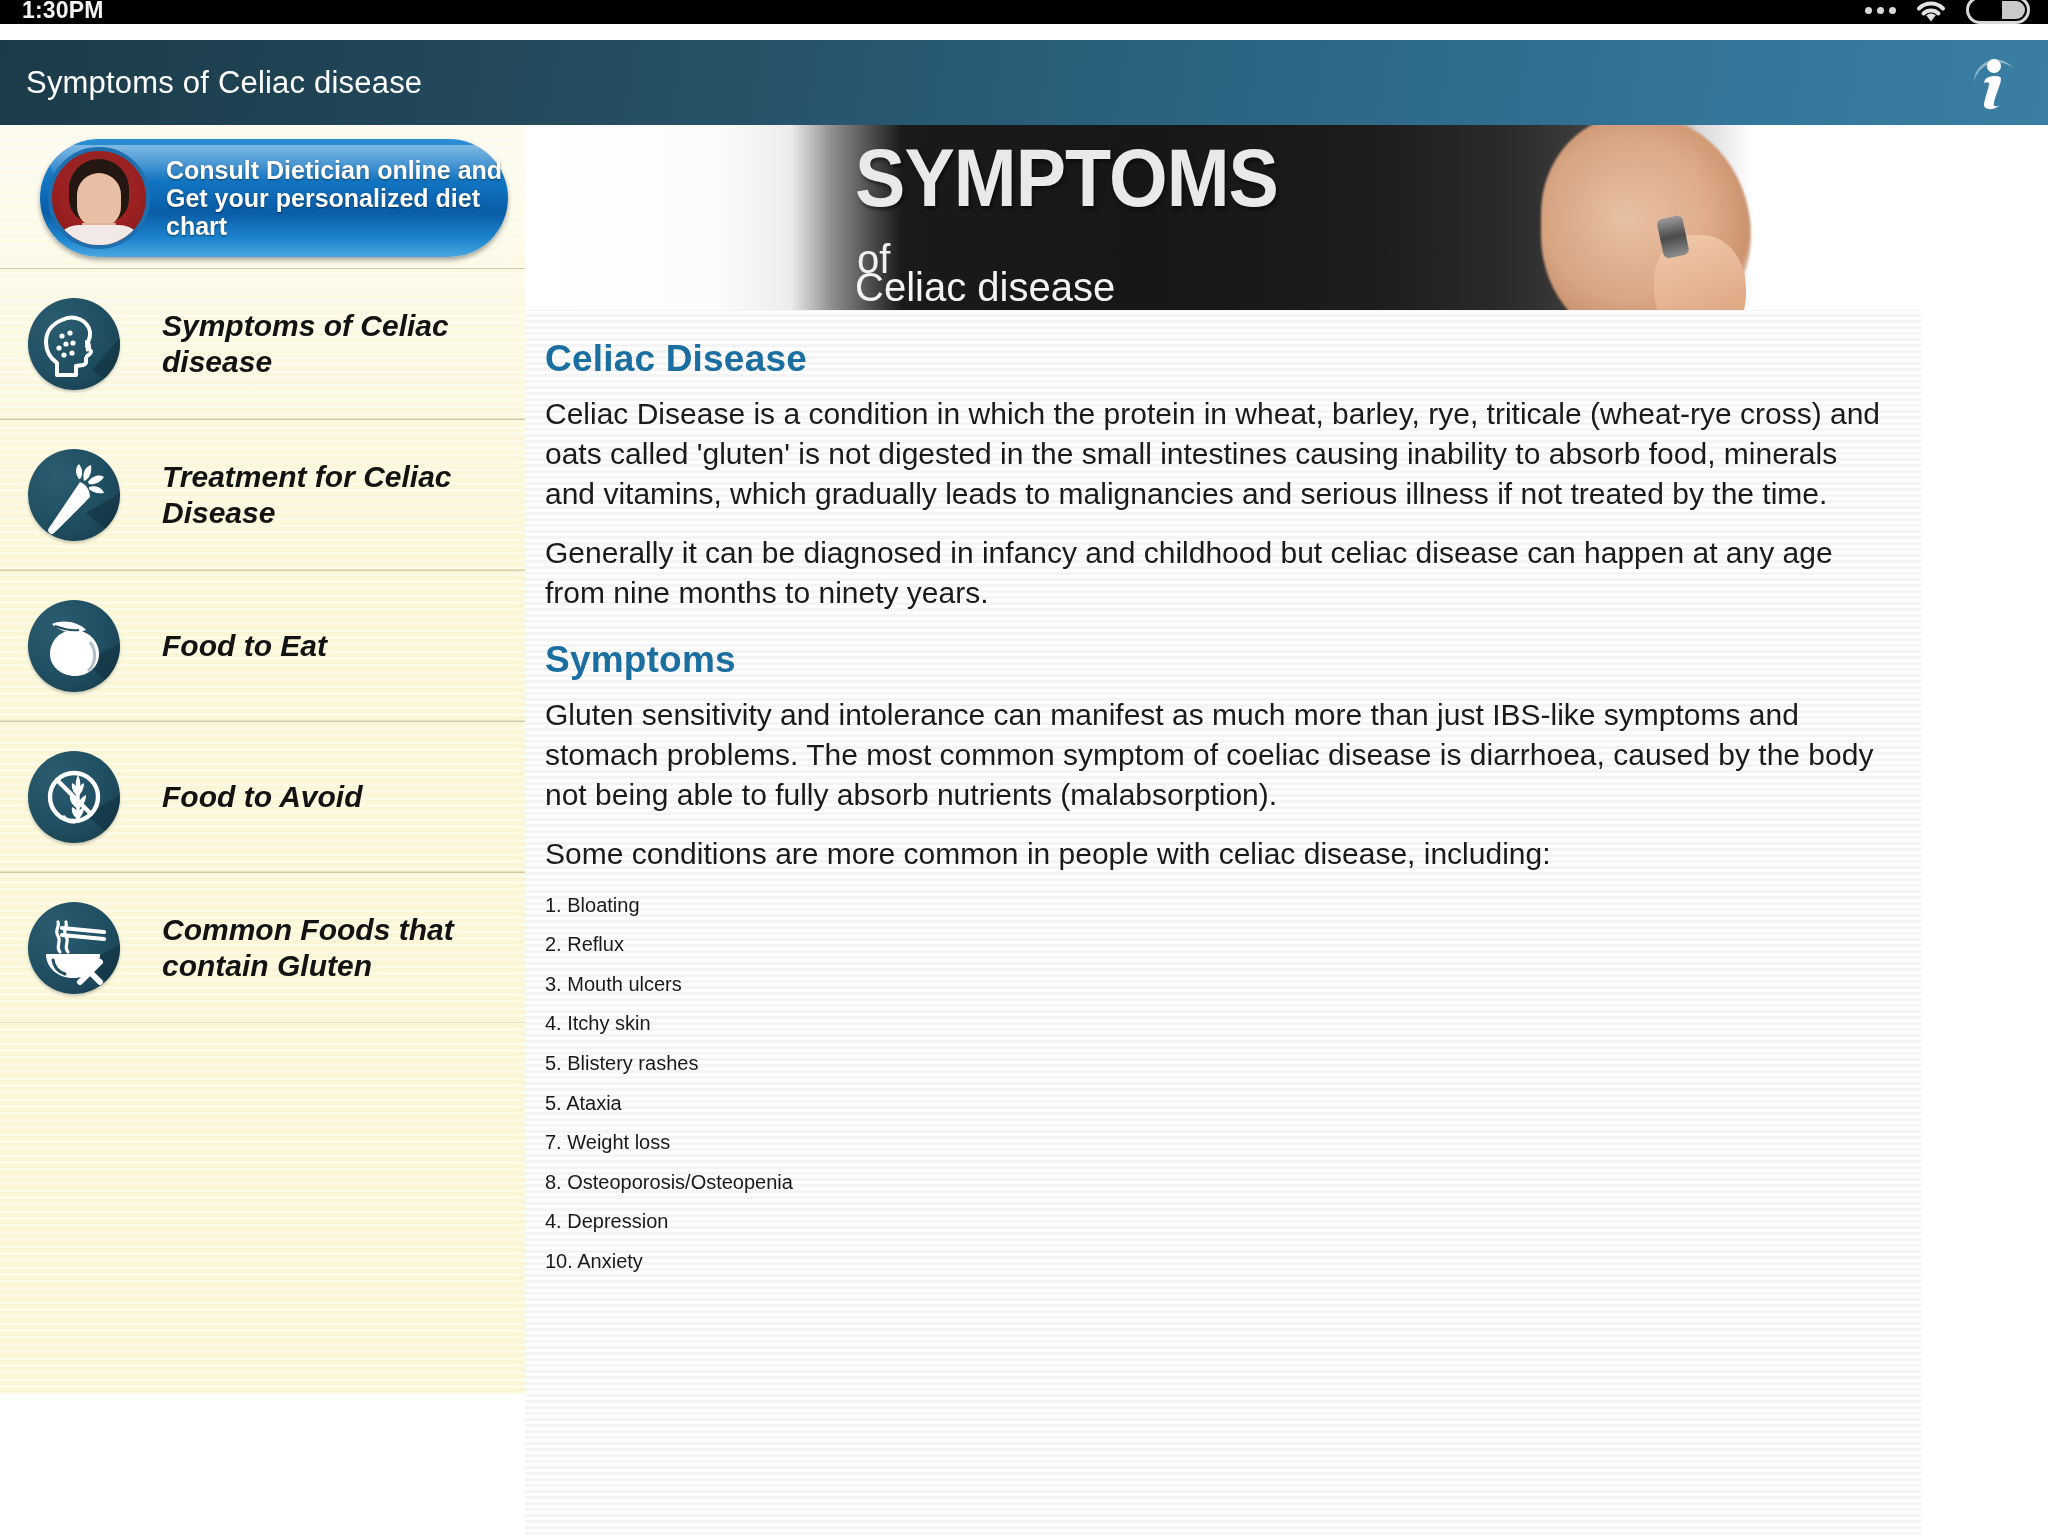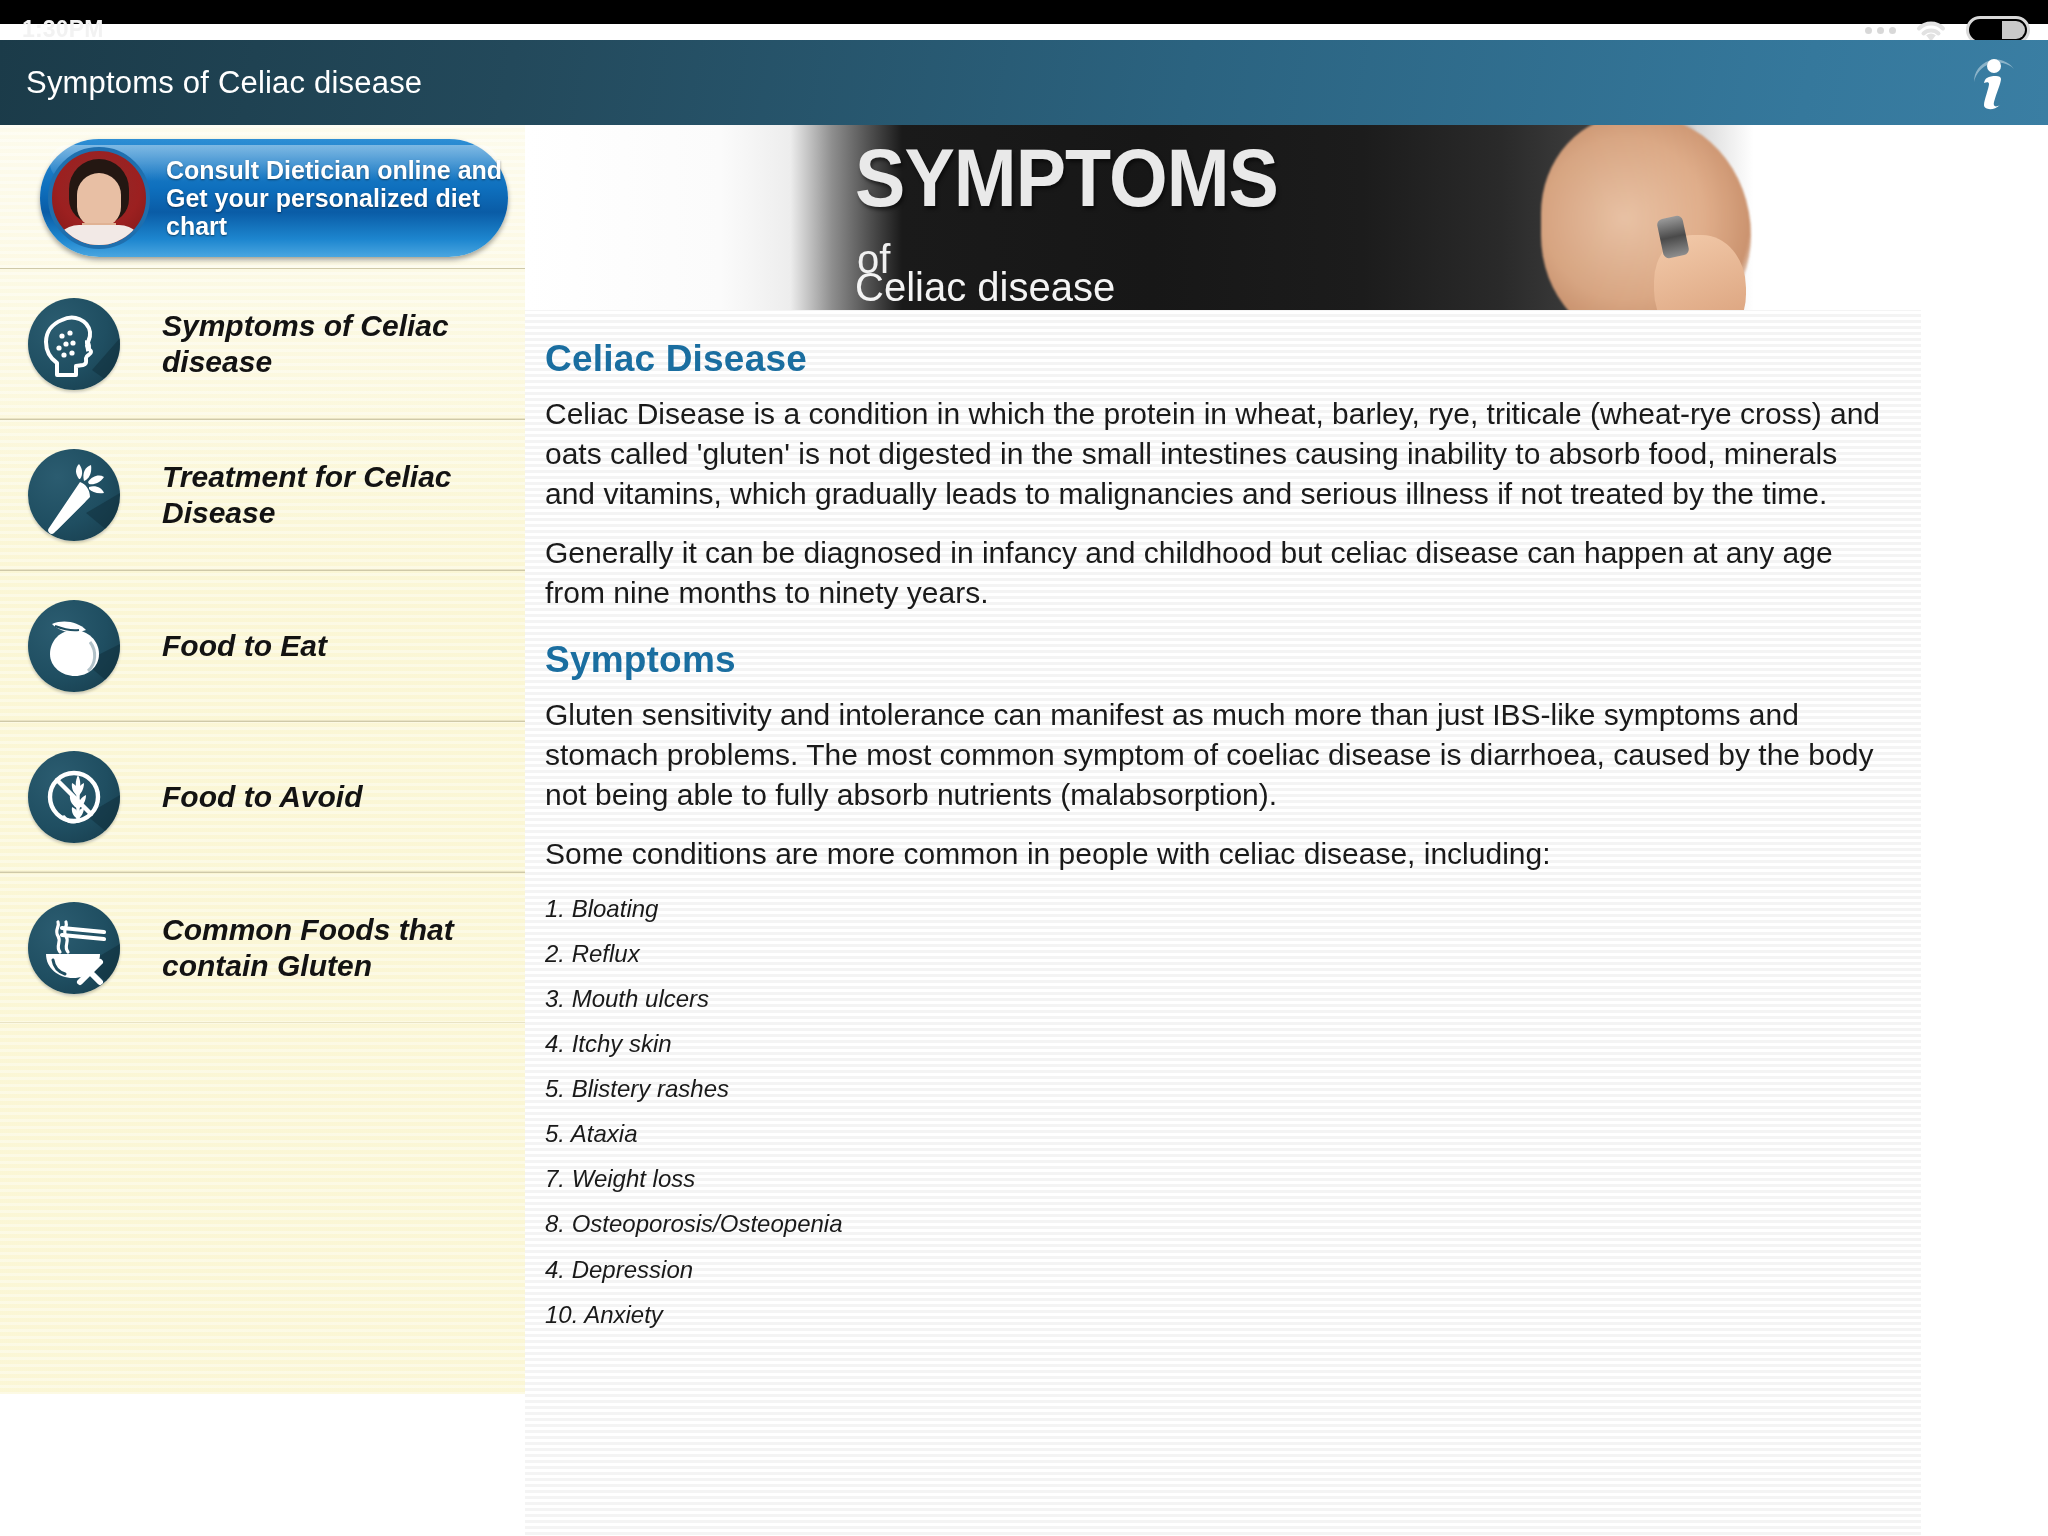--- a/index.html
+++ b/index.html
@@ -2,21 +2,21 @@
 <html><head>
 <meta charset="utf-8">
 <style>
   * { margin:0; padding:0; box-sizing:border-box; }
   html,body{ width:2048px; height:1536px; overflow:hidden; background:#fff; }
   body{ font-family:"Liberation Sans", sans-serif; }
 
   
   .statusbar{
     position:absolute; left:0; top:0; width:2048px; height:24px;
-    background:#000; display:flex; align-items:flex-start;
+    background:#000; display:flex; align-items:flex-end;
     padding:16px 18px 0 22px; color:#fff;
   }
   .status-time{ font-size:23px; font-weight:bold; letter-spacing:.2px; color:#f2f2f2; }
   .status-right{ margin-left:auto; display:flex; align-items:center; gap:18px; }
   .dots{ display:flex; gap:5px; align-items:center; }
   .dots i{ width:7px; height:7px; border-radius:50%; background:#d8d8d8; display:block; }
   .wifi-icon{ width:34px; height:26px; position:relative; }
   .battery{
     width:64px; height:28px; border:3px solid #d9d9d9; border-radius:15px;
     position:relative; background:#000;
@@ -125,21 +125,21 @@
     background:linear-gradient(160deg,#f3cbab,#d79c76); border-radius:42% 48% 46% 50%;
   }
 
   .article{ padding:22px 28px 0 20px; }
   h2.sec{
     color:#1a6ea0; font-size:37px; font-weight:bold; margin:6px 0 14px 0; letter-spacing:.2px;
   }
   h2.sec.second{ margin-top:26px; }
   p.para{ font-size:30px; color:#1a1a1a; line-height:1.34; margin:0 0 18px 0; }
   ol.symlist{ list-style:none; margin:4px 0 0 0; padding:0; }
-  ol.symlist li{ font-size:24px; color:#1a1a1a; line-height:1.38; margin-bottom:12px;font-style:italic; }
+  ol.symlist li{ font-size:20px; color:#1a1a1a; line-height:1.38; margin-bottom:12px; }
 </style>
 </head>
 <body>
 
 <div class="statusbar">
   <span class="status-time">1:30PM</span>
   <div class="status-right">
     <span class="dots">
         <i></i>
         <i></i>

